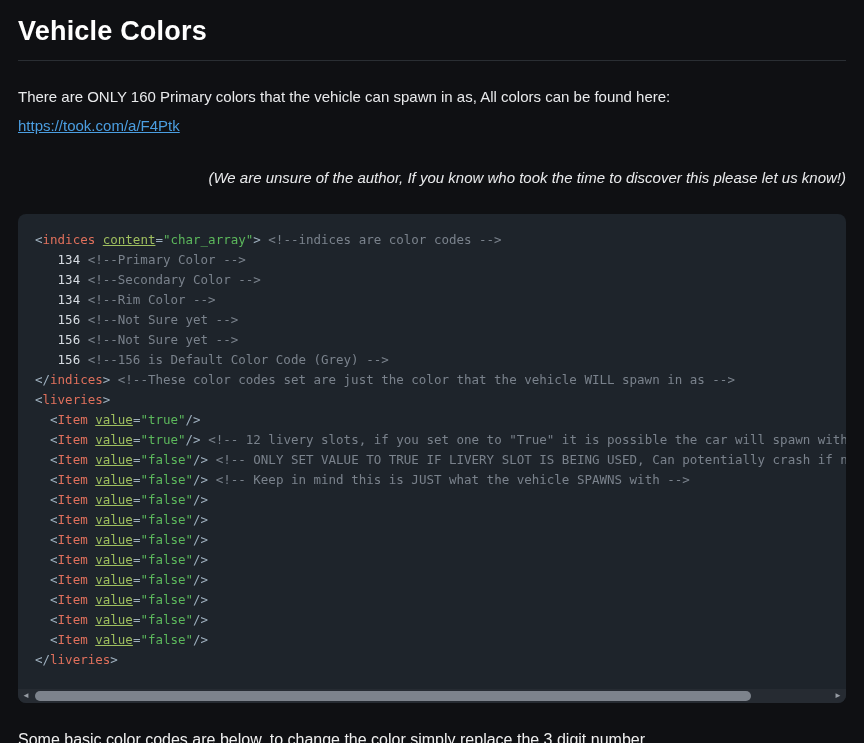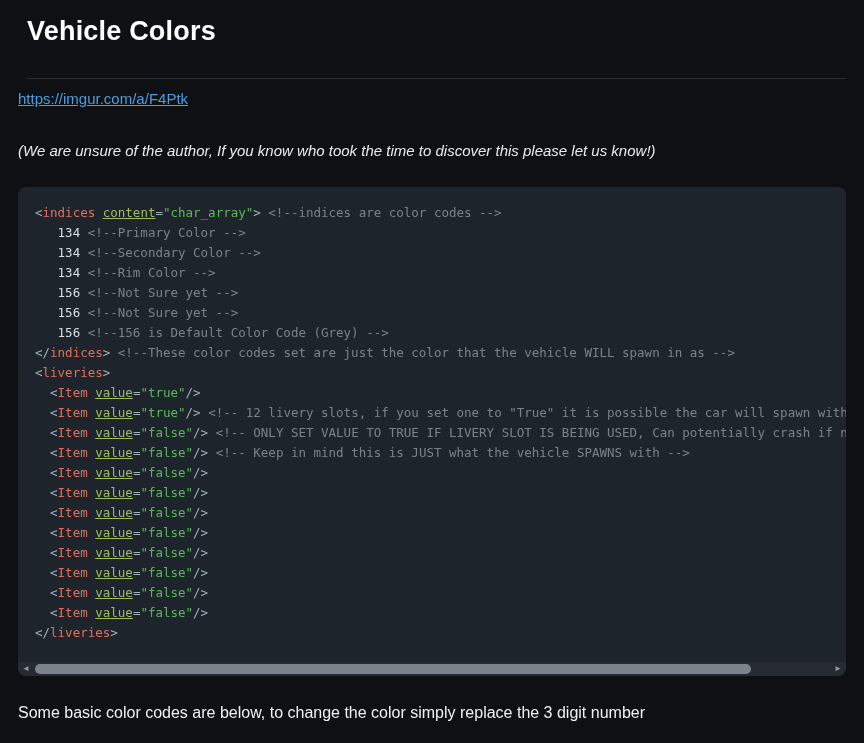--- a/index.html
+++ b/index.html
@@ -10,41 +10,41 @@
     font-family: "Liberation Sans", sans-serif;
   }
   .page { padding: 16px 18px 0 18px; }
 
   .page-title {
     font-size: 27px;
     font-weight: 700;
     line-height: 31px;
     color: #ffffff;
     letter-spacing: 0.2px;
-    padding-bottom: 31px;
+    padding-bottom: 13px;
     border-bottom: 1px solid var(--divider, #2a2e33);
-    margin-left: 9px;
   }
 
   .para {
     margin-top: 26px;
     font-size: 15px;
     line-height: 19px;
     color: var(--text, #e9eaec);
   }
   .link-row { margin-top: 10px; font-size: 15px; line-height: 19px; }
   .ext-link {
     color: var(--link, #4b9ee1);
     text-decoration: underline;
     cursor: pointer;
   }
   .note {
     margin-top: 33px;
     font-style: italic;
     font-size: 15px;
+    text-align: right;
   }
 
   .code-card {
     margin-top: 27px;
     background: var(--code-background, #1e242b);
     border-radius: 8px;
     position: relative;
     height: 489px;
     overflow: hidden;
   }
@@ -102,23 +102,24 @@
     color: #f0f0f0;
   }
 </style>
 </head>
 <body>
 
 <div class="page">
 
   <h1 class="page-title">Vehicle Colors</h1>
 
+  <p class="para">There are ONLY 160 Primary colors that the vehicle can spawn in as, All colors can be found here:</p>
 
   <p class="link-row">
-    <a class="ext-link" href="#">https://imgur.com/a/F4Ptk</a>
+    <a class="ext-link" href="#">https://took.com/a/F4Ptk</a>
   </p>
 
   <p class="para note">(We are unsure of the author, If you know who took the time to discover this please let us know!)</p>
 
   <div class="code-card">
     <div class="code-area"><div class="code-line"><span class="tok-p">&lt;</span><span class="tok-tag">indices</span><span class="tok-txt"> </span><span class="tok-attr">content</span><span class="tok-p">=</span><span class="tok-str">"char_array"</span><span class="tok-p">&gt;</span><span class="tok-txt"> </span><span class="tok-com">&lt;!--indices are color codes --&gt;</span></div><div class="code-line"><span class="tok-txt">   </span><span class="tok-num">134</span><span class="tok-txt"> </span><span class="tok-com">&lt;!--Primary Color --&gt;</span></div><div class="code-line"><span class="tok-txt">   </span><span class="tok-num">134</span><span class="tok-txt"> </span><span class="tok-com">&lt;!--Secondary Color --&gt;</span></div><div class="code-line"><span class="tok-txt">   </span><span class="tok-num">134</span><span class="tok-txt"> </span><span class="tok-com">&lt;!--Rim Color --&gt;</span></div><div class="code-line"><span class="tok-txt">   </span><span class="tok-num">156</span><span class="tok-txt"> </span><span class="tok-com">&lt;!--Not Sure yet --&gt;</span></div><div class="code-line"><span class="tok-txt">   </span><span class="tok-num">156</span><span class="tok-txt"> </span><span class="tok-com">&lt;!--Not Sure yet --&gt;</span></div><div class="code-line"><span class="tok-txt">   </span><span class="tok-num">156</span><span class="tok-txt"> </span><span class="tok-com">&lt;!--156 is Default Color Code (Grey) --&gt;</span></div><div class="code-line"><span class="tok-p">&lt;/</span><span class="tok-tag">indices</span><span class="tok-p">&gt;</span><span class="tok-txt"> </span><span class="tok-com">&lt;!--These color codes set are just the color that the vehicle WILL spawn in as --&gt;</span></div><div class="code-line"><span class="tok-p">&lt;</span><span class="tok-tag">liveries</span><span class="tok-p">&gt;</span></div><div class="code-line"><span class="tok-txt">  </span><span class="tok-p">&lt;</span><span class="tok-tag">Item</span><span class="tok-txt"> </span><span class="tok-attr">value</span><span class="tok-p">=</span><span class="tok-str">"true"</span><span class="tok-p">/&gt;</span></div><div class="code-line"><span class="tok-txt">  </span><span class="tok-p">&lt;</span><span class="tok-tag">Item</span><span class="tok-txt"> </span><span class="tok-attr">value</span><span class="tok-p">=</span><span class="tok-str">"true"</span><span class="tok-p">/&gt;</span><span class="tok-txt"> </span><span class="tok-com">&lt;!-- 12 livery slots, if you set one to "True" it is possible the car will spawn with that Livery --&gt;</span></div><div class="code-line"><span class="tok-txt">  </span><span class="tok-p">&lt;</span><span class="tok-tag">Item</span><span class="tok-txt"> </span><span class="tok-attr">value</span><span class="tok-p">=</span><span class="tok-str">"false"</span><span class="tok-p">/&gt;</span><span class="tok-txt"> </span><span class="tok-com">&lt;!-- ONLY SET VALUE TO TRUE IF LIVERY SLOT IS BEING USED, Can potentially crash if no Liveries --&gt;</span></div><div class="code-line"><span class="tok-txt">  </span><span class="tok-p">&lt;</span><span class="tok-tag">Item</span><span class="tok-txt"> </span><span class="tok-attr">value</span><span class="tok-p">=</span><span class="tok-str">"false"</span><span class="tok-p">/&gt;</span><span class="tok-txt"> </span><span class="tok-com">&lt;!-- Keep in mind this is JUST what the vehicle SPAWNS with --&gt;</span></div><div class="code-line"><span class="tok-txt">  </span><span class="tok-p">&lt;</span><span class="tok-tag">Item</span><span class="tok-txt"> </span><span class="tok-attr">value</span><span class="tok-p">=</span><span class="tok-str">"false"</span><span class="tok-p">/&gt;</span></div><div class="code-line"><span class="tok-txt">  </span><span class="tok-p">&lt;</span><span class="tok-tag">Item</span><span class="tok-txt"> </span><span class="tok-attr">value</span><span class="tok-p">=</span><span class="tok-str">"false"</span><span class="tok-p">/&gt;</span></div><div class="code-line"><span class="tok-txt">  </span><span class="tok-p">&lt;</span><span class="tok-tag">Item</span><span class="tok-txt"> </span><span class="tok-attr">value</span><span class="tok-p">=</span><span class="tok-str">"false"</span><span class="tok-p">/&gt;</span></div><div class="code-line"><span class="tok-txt">  </span><span class="tok-p">&lt;</span><span class="tok-tag">Item</span><span class="tok-txt"> </span><span class="tok-attr">value</span><span class="tok-p">=</span><span class="tok-str">"false"</span><span class="tok-p">/&gt;</span></div><div class="code-line"><span class="tok-txt">  </span><span class="tok-p">&lt;</span><span class="tok-tag">Item</span><span class="tok-txt"> </span><span class="tok-attr">value</span><span class="tok-p">=</span><span class="tok-str">"false"</span><span class="tok-p">/&gt;</span></div><div class="code-line"><span class="tok-txt">  </span><span class="tok-p">&lt;</span><span class="tok-tag">Item</span><span class="tok-txt"> </span><span class="tok-attr">value</span><span class="tok-p">=</span><span class="tok-str">"false"</span><span class="tok-p">/&gt;</span></div><div class="code-line"><span class="tok-txt">  </span><span class="tok-p">&lt;</span><span class="tok-tag">Item</span><span class="tok-txt"> </span><span class="tok-attr">value</span><span class="tok-p">=</span><span class="tok-str">"false"</span><span class="tok-p">/&gt;</span></div><div class="code-line"><span class="tok-txt">  </span><span class="tok-p">&lt;</span><span class="tok-tag">Item</span><span class="tok-txt"> </span><span class="tok-attr">value</span><span class="tok-p">=</span><span class="tok-str">"false"</span><span class="tok-p">/&gt;</span></div><div class="code-line"><span class="tok-p">&lt;/</span><span class="tok-tag">liveries</span><span class="tok-p">&gt;</span></div></div>
     <div class="hscrollbar">
       <div class="sb-btn">◄</div>
       <div class="sb-track">
         <div class="sb-thumb"></div>

